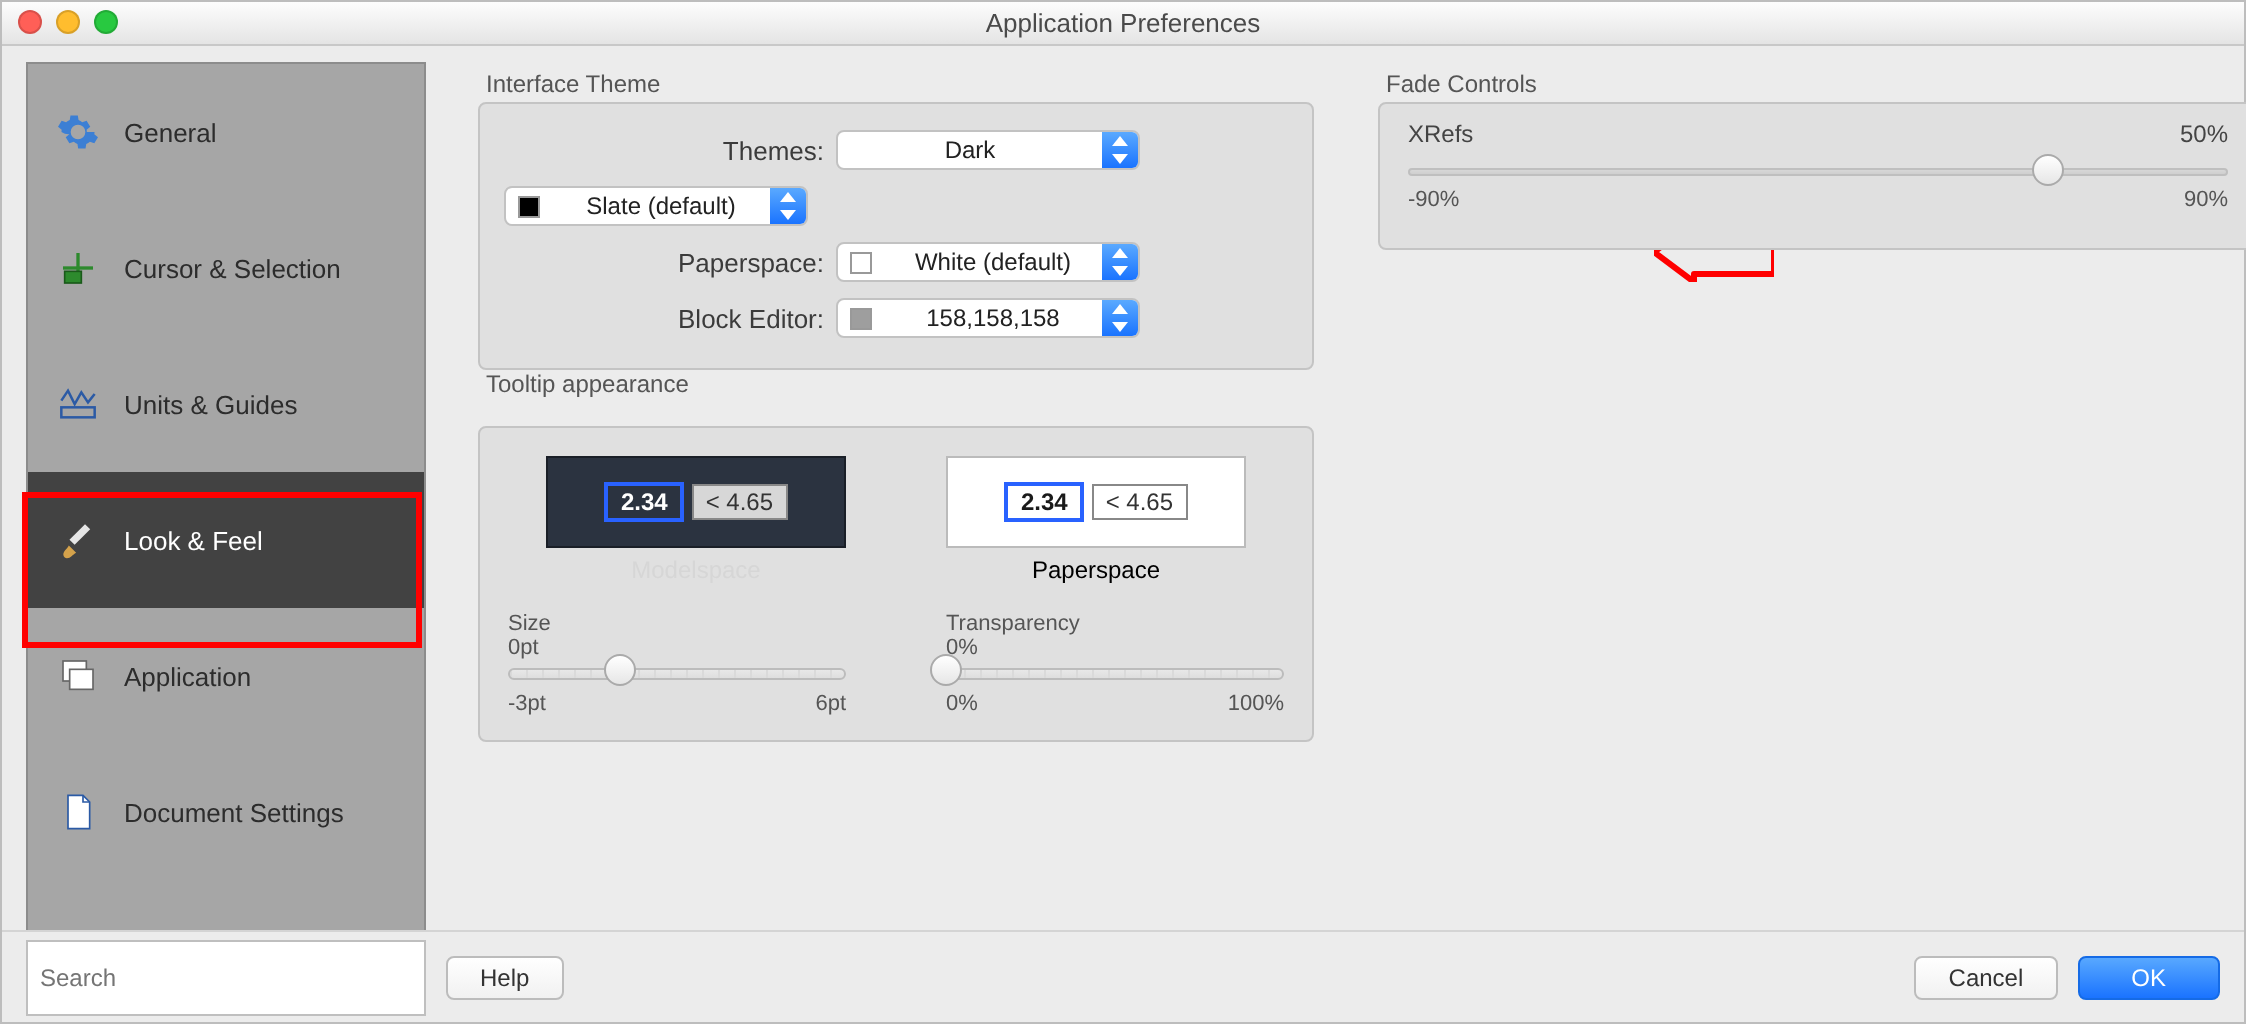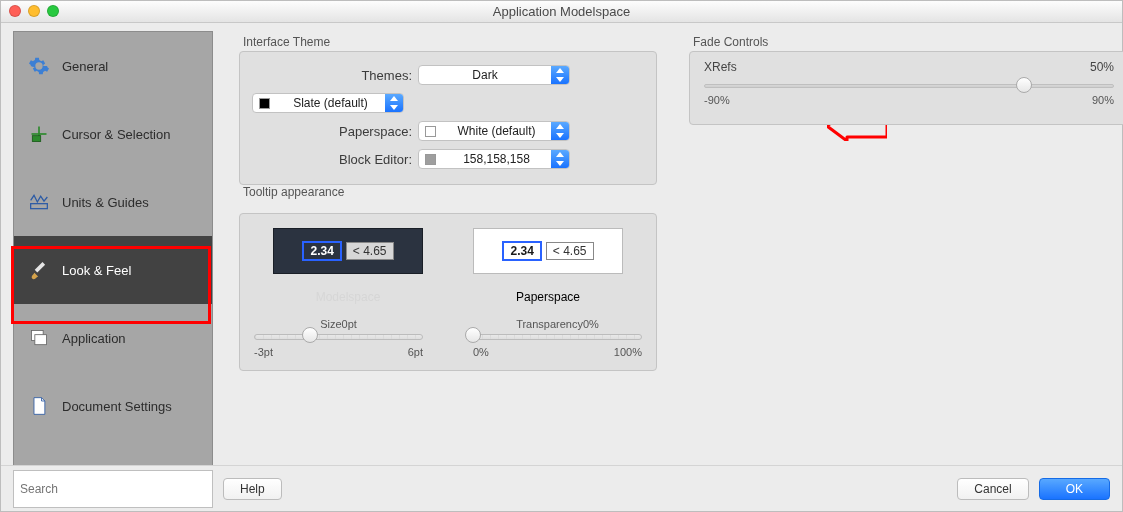--- a/index.html
+++ b/index.html
@@ -45,26 +45,26 @@
   .tooltip-panel { width: 418px; margin-top: 14px; padding: 14px 14px 12px 14px; }
   .previews { display: flex; gap: 50px; justify-content: center; }
   .preview { width: 150px; text-align: center; }
   .preview-box { height: 46px; display:flex; align-items:center; justify-content:center; gap:4px; border:1px solid #444;}
   .preview.dark .preview-box { background:#2b3340; color:#e6e6e6; border-color:#1a1f27;}
   .preview.light .preview-box { background:#fff; color:#222; border-color:#bbb;}
   .pill { border:2px solid #2962ff; padding:1px 6px; font-weight:bold; font-size:12px;}
   .preview.dark .pill { color:#fff; } .preview.light .pill { color:#1a1a1a; background:#fff;}
   .pill2 { border:1px solid #888; padding:1px 6px; font-size:12px; background:#d7d7d7; color:#333;}
   .preview.light .pill2 { background:#fff; }
-  .preview .cap { font-size:12px; margin-top:16px; }
+  .preview .cap { font-size:12px; margin-top:4px; }
   .preview.dark .cap { color:#d6d6d6; }
 
   .tool-sliders { display:flex; gap:50px; margin-top:14px; }
   .tslider { flex:1; }
-  .tslider .top { display:flex; justify-content:center; font-size:11px; color:#555; margin-bottom:4px;}
+  .tslider .top { display:flex; justify-content:flex-end; font-size:11px; color:#555; margin-bottom:4px;flex-direction:column;}
   .razor { height:6px; border:1px solid #bcbcbc; border-radius:3px;
     background: repeating-linear-gradient(90deg,#dadada 0 1px, transparent 1px 8px), linear-gradient(#e8e8e8,#dedede);
   }
   .tslider .slider-wrap { margin-top:0; }
 
   .arrow { position:absolute; left:588px; top:80px; pointer-events:none; }
 
   .footer { position:absolute; left:0; right:0; bottom:0; height:46px; border-top:1px solid #d4d4d4; background:#ececec; display:flex; align-items:center; padding:0 12px; }
   .search { width:200px; height:38px; border:1px solid #bfbfbf; border-radius:0; padding:0 6px; font-size:12px; background:#fff; }
   .btn { height:22px; padding:0 16px; font-size:12px; border:1px solid #bcbcbc; border-radius:4px; background:linear-gradient(#fff,#f1f1f1); margin-left:10px; color:#333; }
@@ -74,21 +74,21 @@
 </head>
 <body>
 
 <div class="window">
   <div class="titlebar">
     <div class="traffic">
       <div class="tl red"></div>
       <div class="tl amber"></div>
       <div class="tl green"></div>
     </div>
-    <div class="title">Application Modelspace</div>
+    <div class="title">Application Preferences</div>
   </div>
 
   <div class="body">
 
     <div class="sidebar">
       <div class="side-item">
         <span class="ico">
           <svg viewBox="0 0 24 24" width="22" height="22">
               <path fill="#3c7fd4" d="M12 8a4 4 0 1 0 0 8 4 4 0 0 0 0-8zm9 4a7 7 0 0 1-.1 1.2l2 1.6-2 3.4-2.4-.9a7 7 0 0 1-2 1.2l-.4 2.5h-4l-.4-2.5a7 7 0 0 1-2-1.2l-2.4.9-2-3.4 2-1.6A7 7 0 0 1 3 12a7 7 0 0 1 .1-1.2l-2-1.6 2-3.4 2.4.9a7 7 0 0 1 2-1.2L7.9 3h4l.4 2.5a7 7 0 0 1 2 1.2l2.4-.9 2 3.4-2 1.6c.1.4.1.8.1 1.2z"></path>
             </svg>

